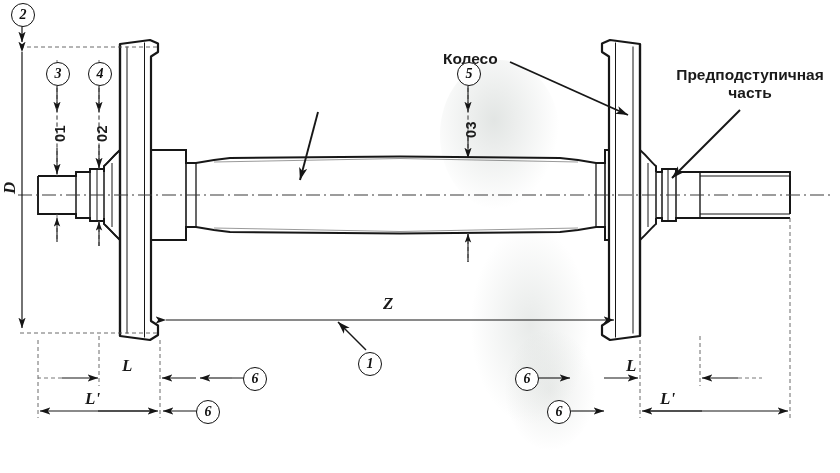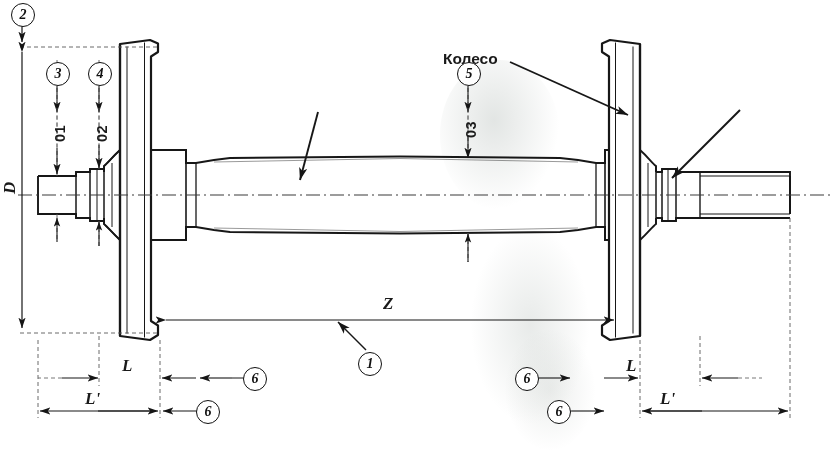--- a/index.html
+++ b/index.html
@@ -215,20 +215,24 @@
 
       <path d="M740,110 L672,178" stroke-width="1.9" marker-end="url(#ahp)"></path>
     </g>
   </svg>
 
   <div class="lbl cyr two" style="left:443px;top:30px;margin-top:20px;">Колесо</div>
 
   <div class="lbl cyr two" style="left:284px;top:64px;width:112px;">
   </div>
 
+  <div class="lbl cyr two" style="left:664px;top:66px;width:172px;">
+    <div>Предподступичная</div>
+    <div>часть</div>
+  </div>
 
   <div class="lbl dim" style="left:4px;top:178px;transform:rotate(-90deg);transform-origin:center;">D</div>
 
   <div class="lbl diam" style="left:52px;top:142px;">01</div>
 
   <div class="lbl diam" style="left:94px;top:142px;">02</div>
 
   <div class="lbl diam" style="left:463px;top:138px;">03</div>
 
   <div class="lbl dim" style="left:383px;top:294px;">Z</div>

